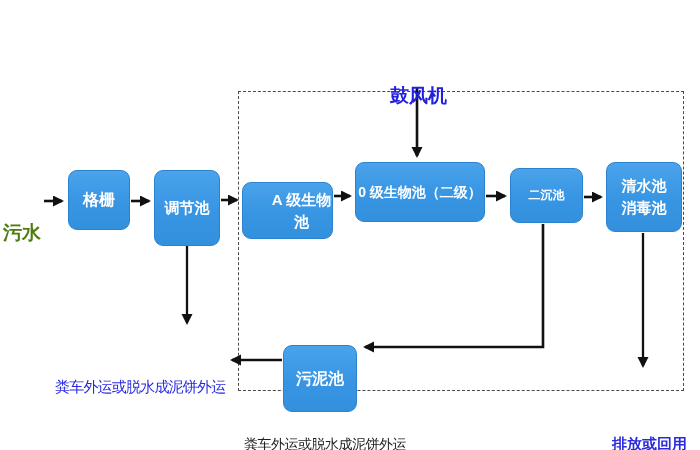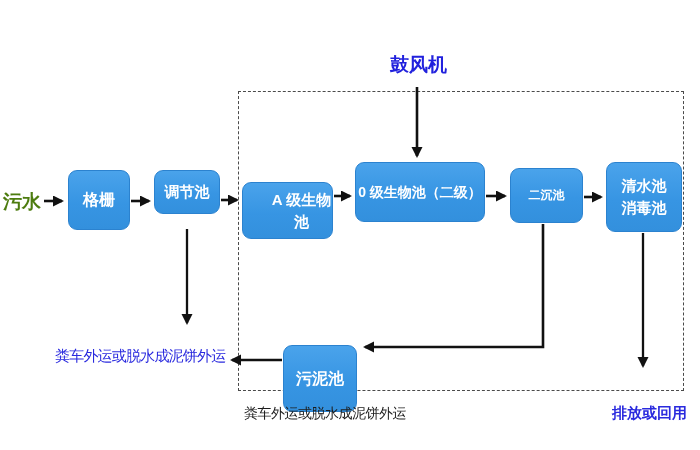--- a/index.html
+++ b/index.html
@@ -14,27 +14,27 @@
   .wires{position:absolute;left:0;top:0;width:700px;height:450px;pointer-events:none;}
   .box{
     position:absolute;box-sizing:border-box;
     background:linear-gradient(180deg,#4aa3eb 0%,#3795e3 55%,#3390dd 100%);
     border:1px solid #2b82cf;border-radius:9px;
     color:#ffffff;font-weight:bold;
     display:flex;flex-direction:column;align-items:center;justify-content:center;
     text-align:center;line-height:1.45;
   }
   .box-grille{left:68px;top:170px;width:62px;height:60px;font-size:16px;}
-  .box-regulating{left:154px;top:170px;width:66px;height:44px;font-size:15px;}
+  .box-regulating{left:154px;top:170px;width:66px;height:76px;font-size:15px;}
   .box-abio{left:242px;top:182px;width:91px;height:57px;font-size:15px;padding-left:28px;}
   .box-obio{left:355px;top:162px;width:130px;height:60px;font-size:14px;align-items:center;}
   .box-secondary{left:510px;top:168px;width:73px;height:55px;font-size:12px;}
   .box-clean{left:606px;top:162px;width:76px;height:70px;font-size:15px;}
   .box-sludge{left:283px;top:317px;width:74px;height:67px;font-size:16px;margin-top:28px;}
-  .lbl{position:absolute;white-space:nowrap;}
+  .lbl{position:absolute;white-space:nowrap;margin-top:31px;}
   .lbl-influent{left:3px;top:189px;font-size:19px;font-weight:bold;color:#4d7c0f;}
   .lbl-blower{left:390px;top:52px;font-size:19px;font-weight:bold;color:#2121dd;}
   .lbl-sludge-out{left:55px;top:347px;font-size:15px;font-weight:normal;color:#2a2ade;letter-spacing:-0.8px;}
   .lbl-note{left:244px;top:405px;font-size:14px;color:#1c1c1c;letter-spacing:-0.5px;}
   .lbl-discharge{left:612px;top:404px;font-size:15px;font-weight:bold;color:#2a2ade;}
 </style>
 </head>
 <body>
 
 <div class="canvas">

